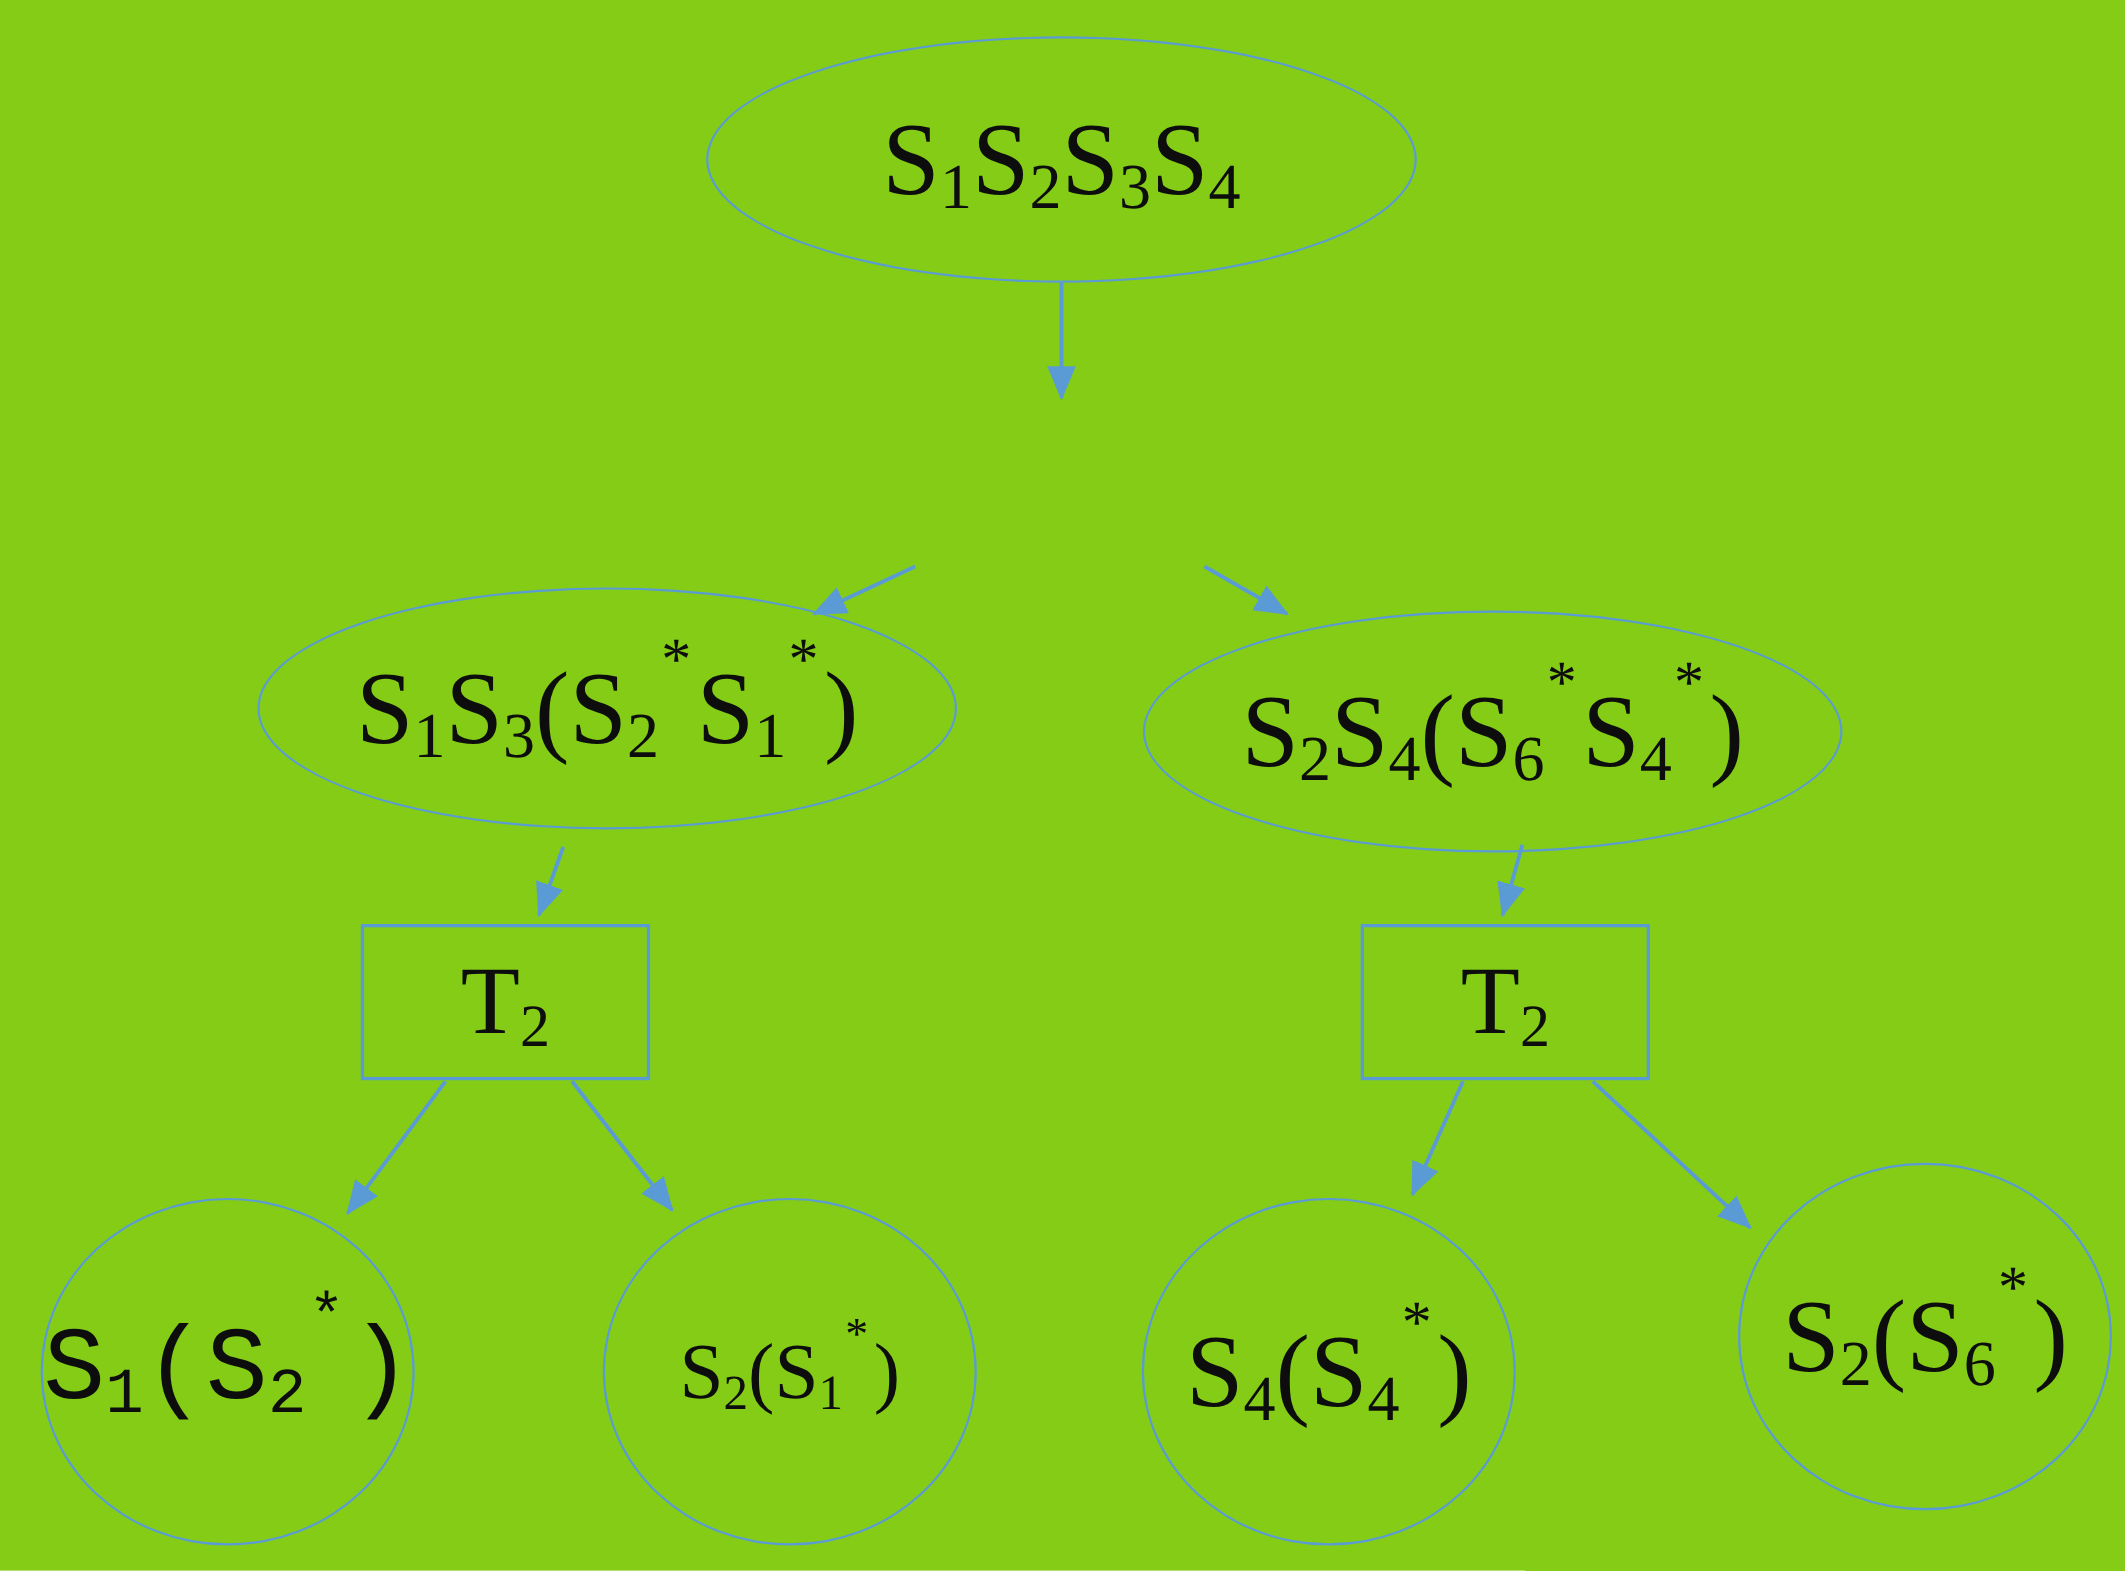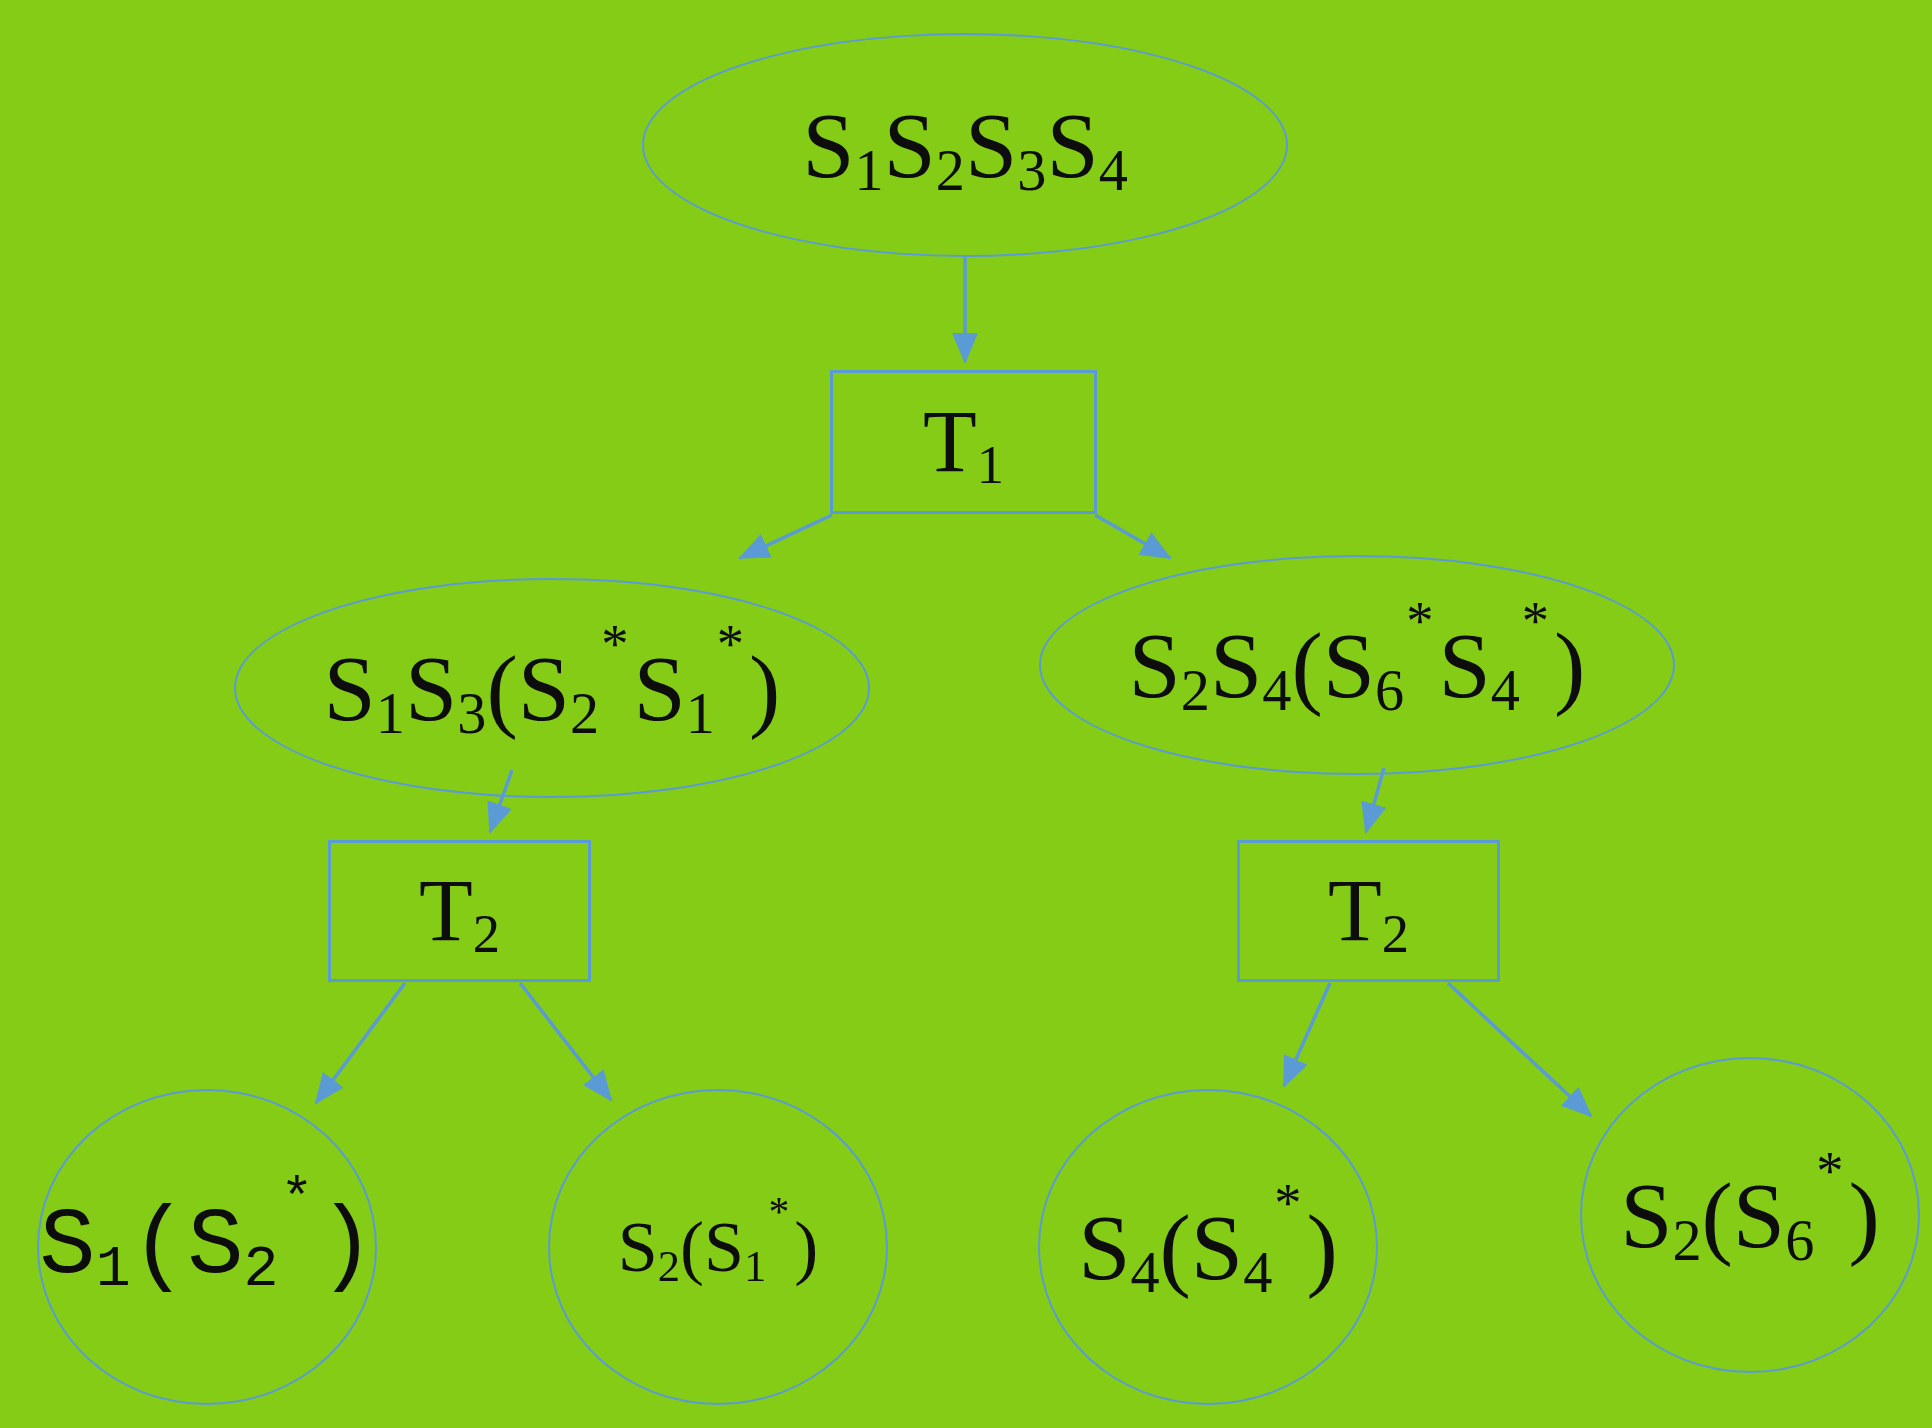--- a/index.html
+++ b/index.html
@@ -20,21 +20,21 @@
     text-align:center;
     background:#ffffff00;
   }
   .ellipse{border:2.5px solid #5B9BD5;border-radius:50%;}
   .circle{border:2.5px solid #5B9BD5;border-radius:50%;}
   .rect{border:3.5px solid #5B9BD5;}
 
   
   #node-root     {left:642px;  top:33px;   width:646px; height:224px; font-size:94px;}
   #node-t1       {left:830px;  top:370px;  width:267px; height:144px; font-size:88px;}
-  #node-left     {left:234px;  top:578px;  width:636px; height:220px; font-size:94px;}
+  #node-left     {left:234px;  top:534px;  width:636px; height:220px; font-size:94px;}
   #node-right    {left:1039px; top:555px;  width:636px; height:220px; font-size:94px;text-align:center;}
   #node-t2-left  {left:328px;  top:840px;  width:263px; height:142px; font-size:88px;}
   #node-t2-right {left:1237px; top:840px;  width:263px; height:142px; font-size:88px;}
   #node-leaf1    {left:37px;   top:1089px; width:340px; height:316px; font-size:94px;font-family:Liberation Mono, monospace;}
   #node-leaf2    {left:548px;  top:1089px; width:340px; height:316px; font-size:72px;}
   #node-leaf3    {left:1038px; top:1089px; width:340px; height:316px; font-size:94px;}
   #node-leaf4    {left:1580px; top:1057px; width:340px; height:316px; font-size:94px;}
 
   .node sub{
     font-size:62%;
@@ -71,23 +71,20 @@
         <line x1="520" y1="983" x2="611" y2="1100" stroke="#5B9BD5" stroke-width="3.5" marker-end="url(#arrowhead)"></line>
         <line x1="1330" y1="983" x2="1284" y2="1086" stroke="#5B9BD5" stroke-width="3.5" marker-end="url(#arrowhead)"></line>
         <line x1="1448" y1="983" x2="1591" y2="1116" stroke="#5B9BD5" stroke-width="3.5" marker-end="url(#arrowhead)"></line>
       </g>
   </svg>
 
   <div class="node ellipse" id="node-root" style="border-color: rgb(91, 155, 213); color: rgb(13, 13, 13);">
     <span>S<sub>1</sub>S<sub>2</sub>S<sub>3</sub>S<sub>4</sub></span>
   </div>
 
-  <div class="node rect" id="node-t1" style="border-color: rgb(91, 155, 213); color: rgb(13, 13, 13);">
-    <span>T<sub>1</sub></span>
-  </div>
 
   <div class="node ellipse" id="node-left" style="border-color: rgb(91, 155, 213); color: rgb(13, 13, 13);">
     <span>S<sub>1</sub>S<sub>3</sub>(S<sub>2</sub><sup>*</sup>S<sub>1</sub><sup>*</sup>)</span>
   </div>
 
   <div class="node ellipse" id="node-right" style="border-color: rgb(91, 155, 213); color: rgb(13, 13, 13);">
     <span>S<sub>2</sub>S<sub>4</sub>(S<sub>6</sub><sup>*</sup>S<sub>4</sub><sup>*</sup>)</span>
   </div>
 
   <div class="node rect" id="node-t2-left" style="border-color: rgb(91, 155, 213); color: rgb(13, 13, 13);">

